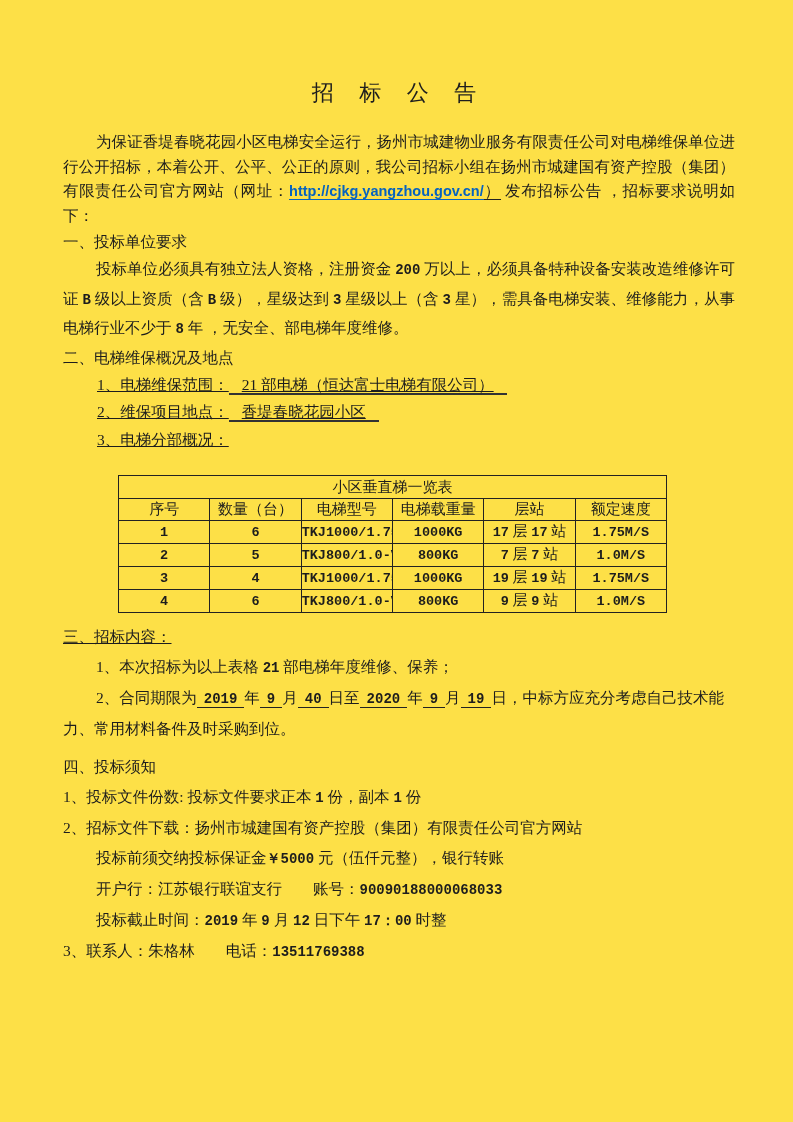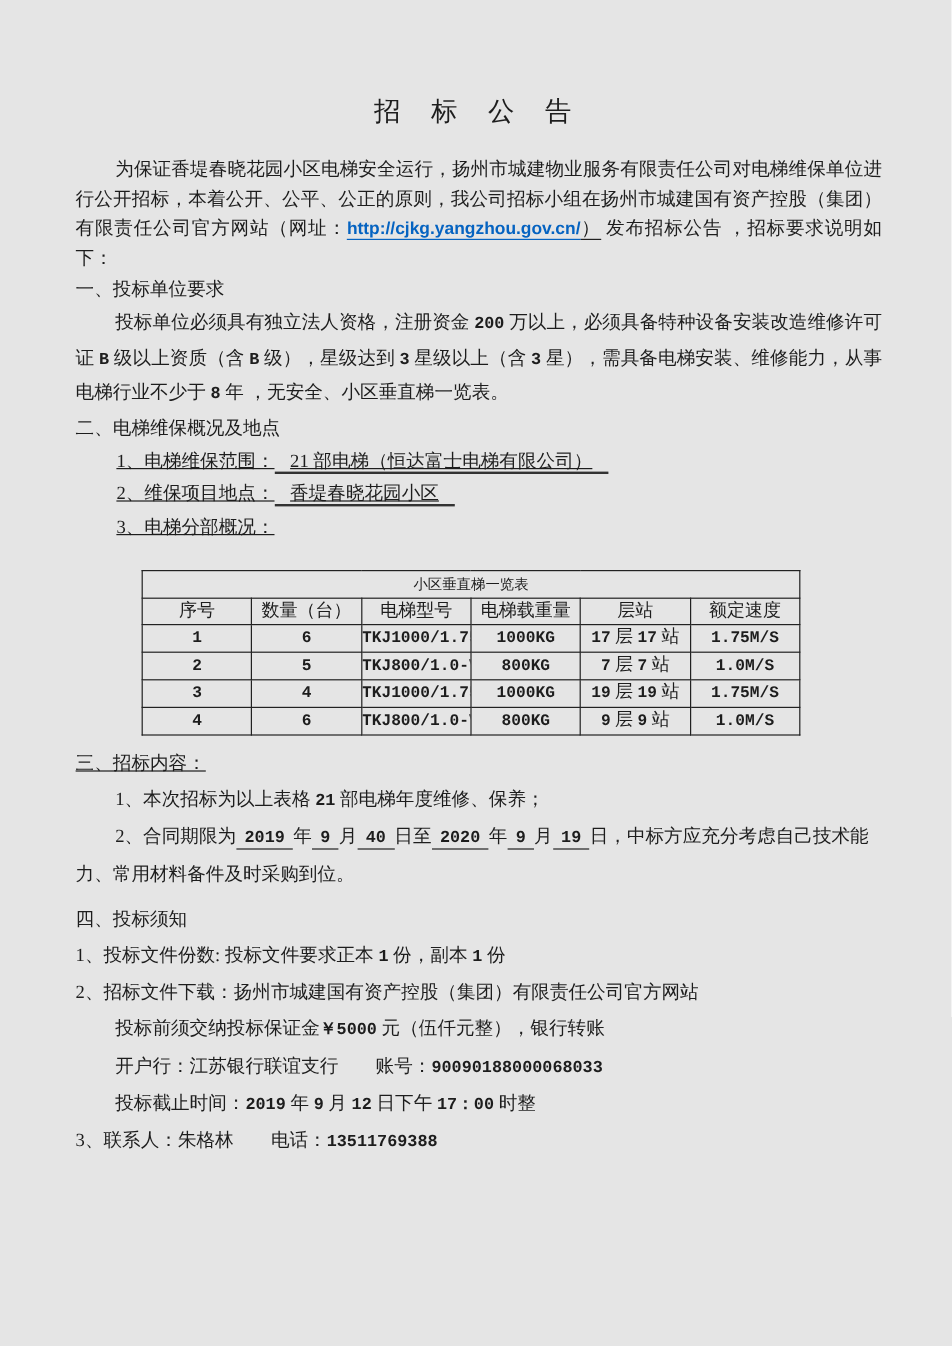--- a/index.html
+++ b/index.html
@@ -1,52 +1,52 @@
 <!DOCTYPE html>
 <html><head>
 <meta charset="utf-8">
 <style>
   html,body{margin:0;padding:0;background:#ffffff;}
   body{width:793px;height:1122px;font-family:"Liberation Serif","DejaVu Serif",serif;color:#1d1d1d;}
-  .page{box-sizing:border-box;width:793px;height:1122px;padding:80px 58px 0 63px;overflow:hidden;background:#e5e5e5;}
+  .page{box-sizing:border-box;width:793px;height:1122px;padding:80px 58px 0 63px;overflow:hidden;background:#fde047;}
   .title{text-align:center;font-size:22px;letter-spacing:10px;line-height:26px;white-space:nowrap;}
   p{margin:0;}
   .intro{margin-top:24px;font-size:15.5px;line-height:24.5px;text-align:justify;text-indent:33px;}
   .h{font-size:15.5px;line-height:27px;}
   .body1{font-size:15.5px;line-height:27.5px;text-align:justify;text-indent:33px;}
   .item{font-size:15.5px;line-height:27.5px;text-indent:34px;text-decoration:underline;}
   .line30{font-size:15.5px;line-height:30px;}
   .ind33{text-indent:33px;}
   .sub{padding-left:33px;}
   .h3m{margin-top:9px;text-decoration:underline;}
   .h4m{margin-top:8px;}
   
   .num{font-family:Liberation Mono, monospace;font-weight:700;font-size:14px;}
   .u{border-bottom:1.5px solid #222;}
   .du{border-bottom:1.5px solid #222;padding:0 7px;}
   .field{border-bottom:2px solid #333;padding:0 13px;}
   .link{color:#0563C1;font-family:"Liberation Sans","DejaVu Sans",sans-serif;font-weight:700;font-size:14.5px;border-bottom:1.5px solid #0563C1;cursor:pointer;}
   
   .etable{border-collapse:collapse;margin:22px 0 0 55px;table-layout:fixed;width:549px;}
   .etable td,.etable th{border:1px solid #222;text-align:center;padding:0;height:21px;line-height:21px;font-size:15px;font-weight:normal;overflow:hidden;white-space:nowrap;}
-  .etable .cap{height:22px;font-size:12px;}
+  .etable .cap{height:22px;font-size:15px;}
   .etable td .num,.etable th .num{font-size:13.5px;}
   .c0{width:49px}.c1{width:80px}.c2{width:150px}.c3{width:91px}.c4{width:89px}.c5{width:90px}
 </style>
 </head>
 <body>
 
 <div class="page">
 
   <div class="title">招 标 公 告</div>
 
   <p class="intro"><span>为保证香堤春晓花园小区电梯安全运行，扬州市城建物业服务有限责任公司对电梯维保单位进行公开招标，本着公开、公平、公正的原则，我公司招标小组在扬州市城建国有资产控股（集团）有限责任公司官方网站（网址：</span><span class="link">http://cjkg.yangzhou.gov.cn/</span><span class="u">）</span><span> 发布招标公告 ，招标要求说明如下：</span></p>
 
   <div class="h">一、投标单位要求</div>
-  <p class="body1"><span>投标单位必须具有独立法人资格，注册资金 </span><span class="num">200</span><span> 万以上，必须具备特种设备安装改造维修许可证 </span><span class="num">B</span><span> 级以上资质（含 </span><span class="num">B</span><span> 级），星级达到 </span><span class="num">3</span><span> 星级以上（含 </span><span class="num">3</span><span> 星），需具备电梯安装、维修能力，从事电梯行业不少于 </span><span class="num">8</span><span> 年 ，无安全、小区垂直梯一览表。</span></p>
+  <p class="body1"><span>投标单位必须具有独立法人资格，注册资金 </span><span class="num">200</span><span> 万以上，必须具备特种设备安装改造维修许可证 </span><span class="num">B</span><span> 级以上资质（含 </span><span class="num">B</span><span> 级），星级达到 </span><span class="num">3</span><span> 星级以上（含 </span><span class="num">3</span><span> 星），需具备电梯安装、维修能力，从事电梯行业不少于 </span><span class="num">8</span><span> 年 ，无安全、部电梯年度维修。</span></p>
 
   <div class="h">二、电梯维保概况及地点</div>
   <p class="item"><span>1、电梯维保范围：</span><span class="field">21 部电梯（恒达富士电梯有限公司）</span></p>
   <p class="item"><span>2、维保项目地点：</span><span class="field">香堤春晓花园小区</span></p>
   <p class="item"><span>3、电梯分部概况：</span></p>
 
   <table class="etable">
     <tbody>
         <tr>
           <td colspan="6" class="cap">小区垂直梯一览表</td>

